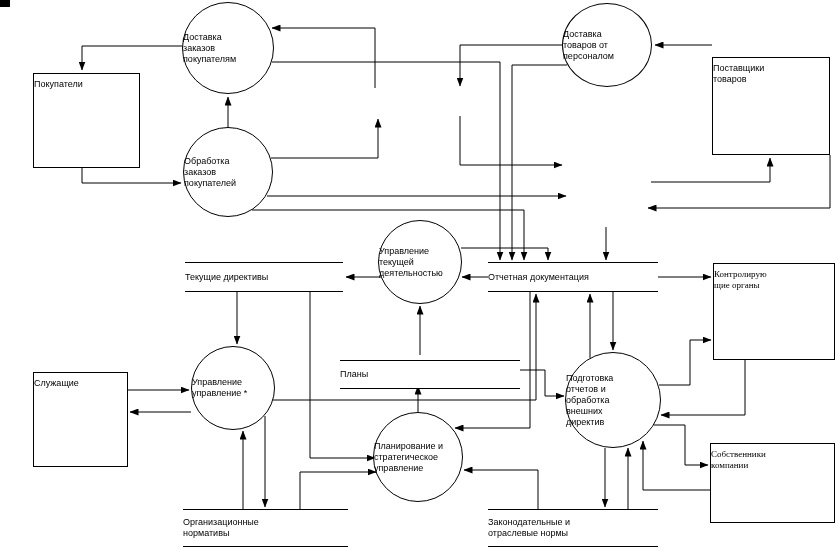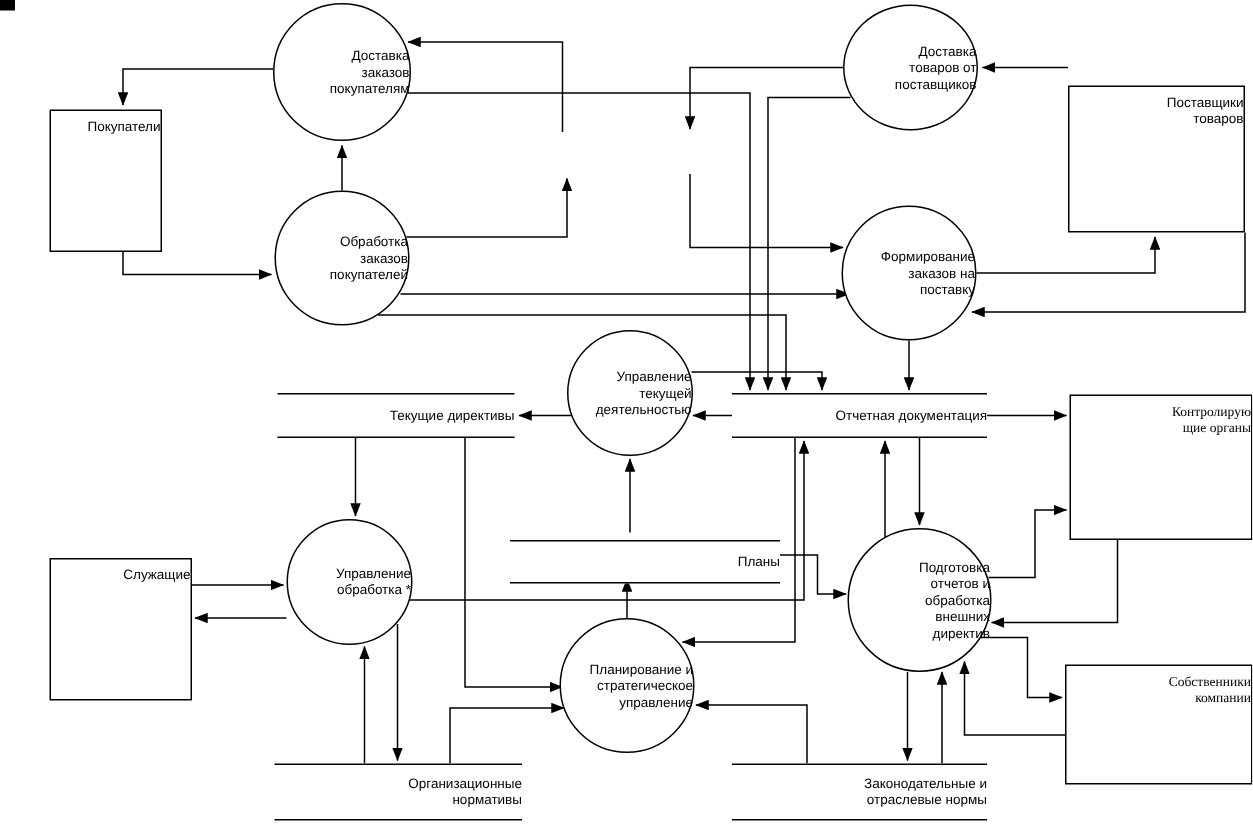--- a/index.html
+++ b/index.html
@@ -5,21 +5,21 @@
   html,body{margin:0;padding:0;background:#ffffff;}
   .canvas{
     position:relative;width:835px;height:555px;background:#ffffff;
     font-family:"Liberation Sans",sans-serif;color:#000;overflow:hidden;
   }
   svg.edges{position:absolute;left:0;top:0;width:835px;height:555px;}
   .edges polyline{fill:none;stroke:#000;stroke-width:1;}
   .node{
     position:absolute;box-sizing:border-box;
     display:flex;align-items:center;justify-content:center;
-    text-align:right;font-size:9px;line-height:11px;
+    text-align:left;font-size:9px;line-height:11px;
   }
   .process{border:1px solid #000;border-radius:50%;background:#fff;}
   .entity{border:1px solid #000;background:#fff;align-items:flex-start;padding-top:5px;}
   .store{border-top:1px solid #000;border-bottom:1px solid #000;background:#fff;}
   .label{width:100%;}
   .corner-artifact{position:absolute;left:0;top:0;width:10px;height:7px;background:#000;}
 </style>
 </head>
 <body>
 
@@ -80,52 +80,45 @@
       <div>Доставка</div>
       <div>заказов</div>
       <div>покупателям</div>
     </div>
   </div>
 
   <div class="node process" style="left:562px;top:3px;width:90px;height:84px;">
     <div class="label">
       <div>Доставка</div>
       <div>товаров от</div>
-      <div>поставщиков</div>
+      <div>персоналом</div>
     </div>
   </div>
 
   <div class="node process" style="left:183px;top:127px;width:90px;height:90px;">
     <div class="label">
       <div>Обработка</div>
       <div>заказов</div>
       <div>покупателей</div>
     </div>
   </div>
 
-  <div class="node process" style="left:561px;top:137px;width:90px;height:90px;">
-    <div class="label">
-      <div>Формирование</div>
-      <div>заказов на</div>
-      <div>поставку</div>
-    </div>
-  </div>
 
   <div class="node process" style="left:378px;top:220px;width:84px;height:84px;">
     <div class="label">
       <div>Управление</div>
       <div>текущей</div>
       <div>деятельностью</div>
     </div>
   </div>
 
   <div class="node process" style="left:191px;top:346px;width:84px;height:84px;">
     <div class="label">
       <div>Управление</div>
-      <div>обработка *</div>
+      <div>управление *</div>
     </div>
   </div>
 
   <div class="node process" style="left:565px;top:352px;width:96px;height:96px;">
     <div class="label">
       <div>Подготовка</div>
       <div>отчетов и</div>
       <div>обработка</div>
       <div>внешних</div>
       <div>директив</div>
@@ -133,27 +126,27 @@
   </div>
 
   <div class="node process" style="left:373px;top:412px;width:90px;height:90px;">
     <div class="label">
       <div>Планирование и</div>
       <div>стратегическое</div>
       <div>управление</div>
     </div>
   </div>
 
-  <div class="node entity" style="left:33px;top:73px;width:75px;height:95px;">
+  <div class="node entity" style="left:33px;top:73px;width:107px;height:95px;">
     <div class="label">
       <div>Покупатели</div>
     </div>
   </div>
 
-  <div class="node entity" style="left:712px;top:57px;width:118px;height:98px;padding-left:38px;">
+  <div class="node entity" style="left:712px;top:57px;width:118px;height:98px;">
     <div class="label">
       <div>Поставщики</div>
       <div>товаров</div>
     </div>
   </div>
 
   <div class="node entity" style="left:33px;top:352px;width:95px;height:95px;margin-top:20px;">
     <div class="label">
       <div>Служащие</div>
     </div>

